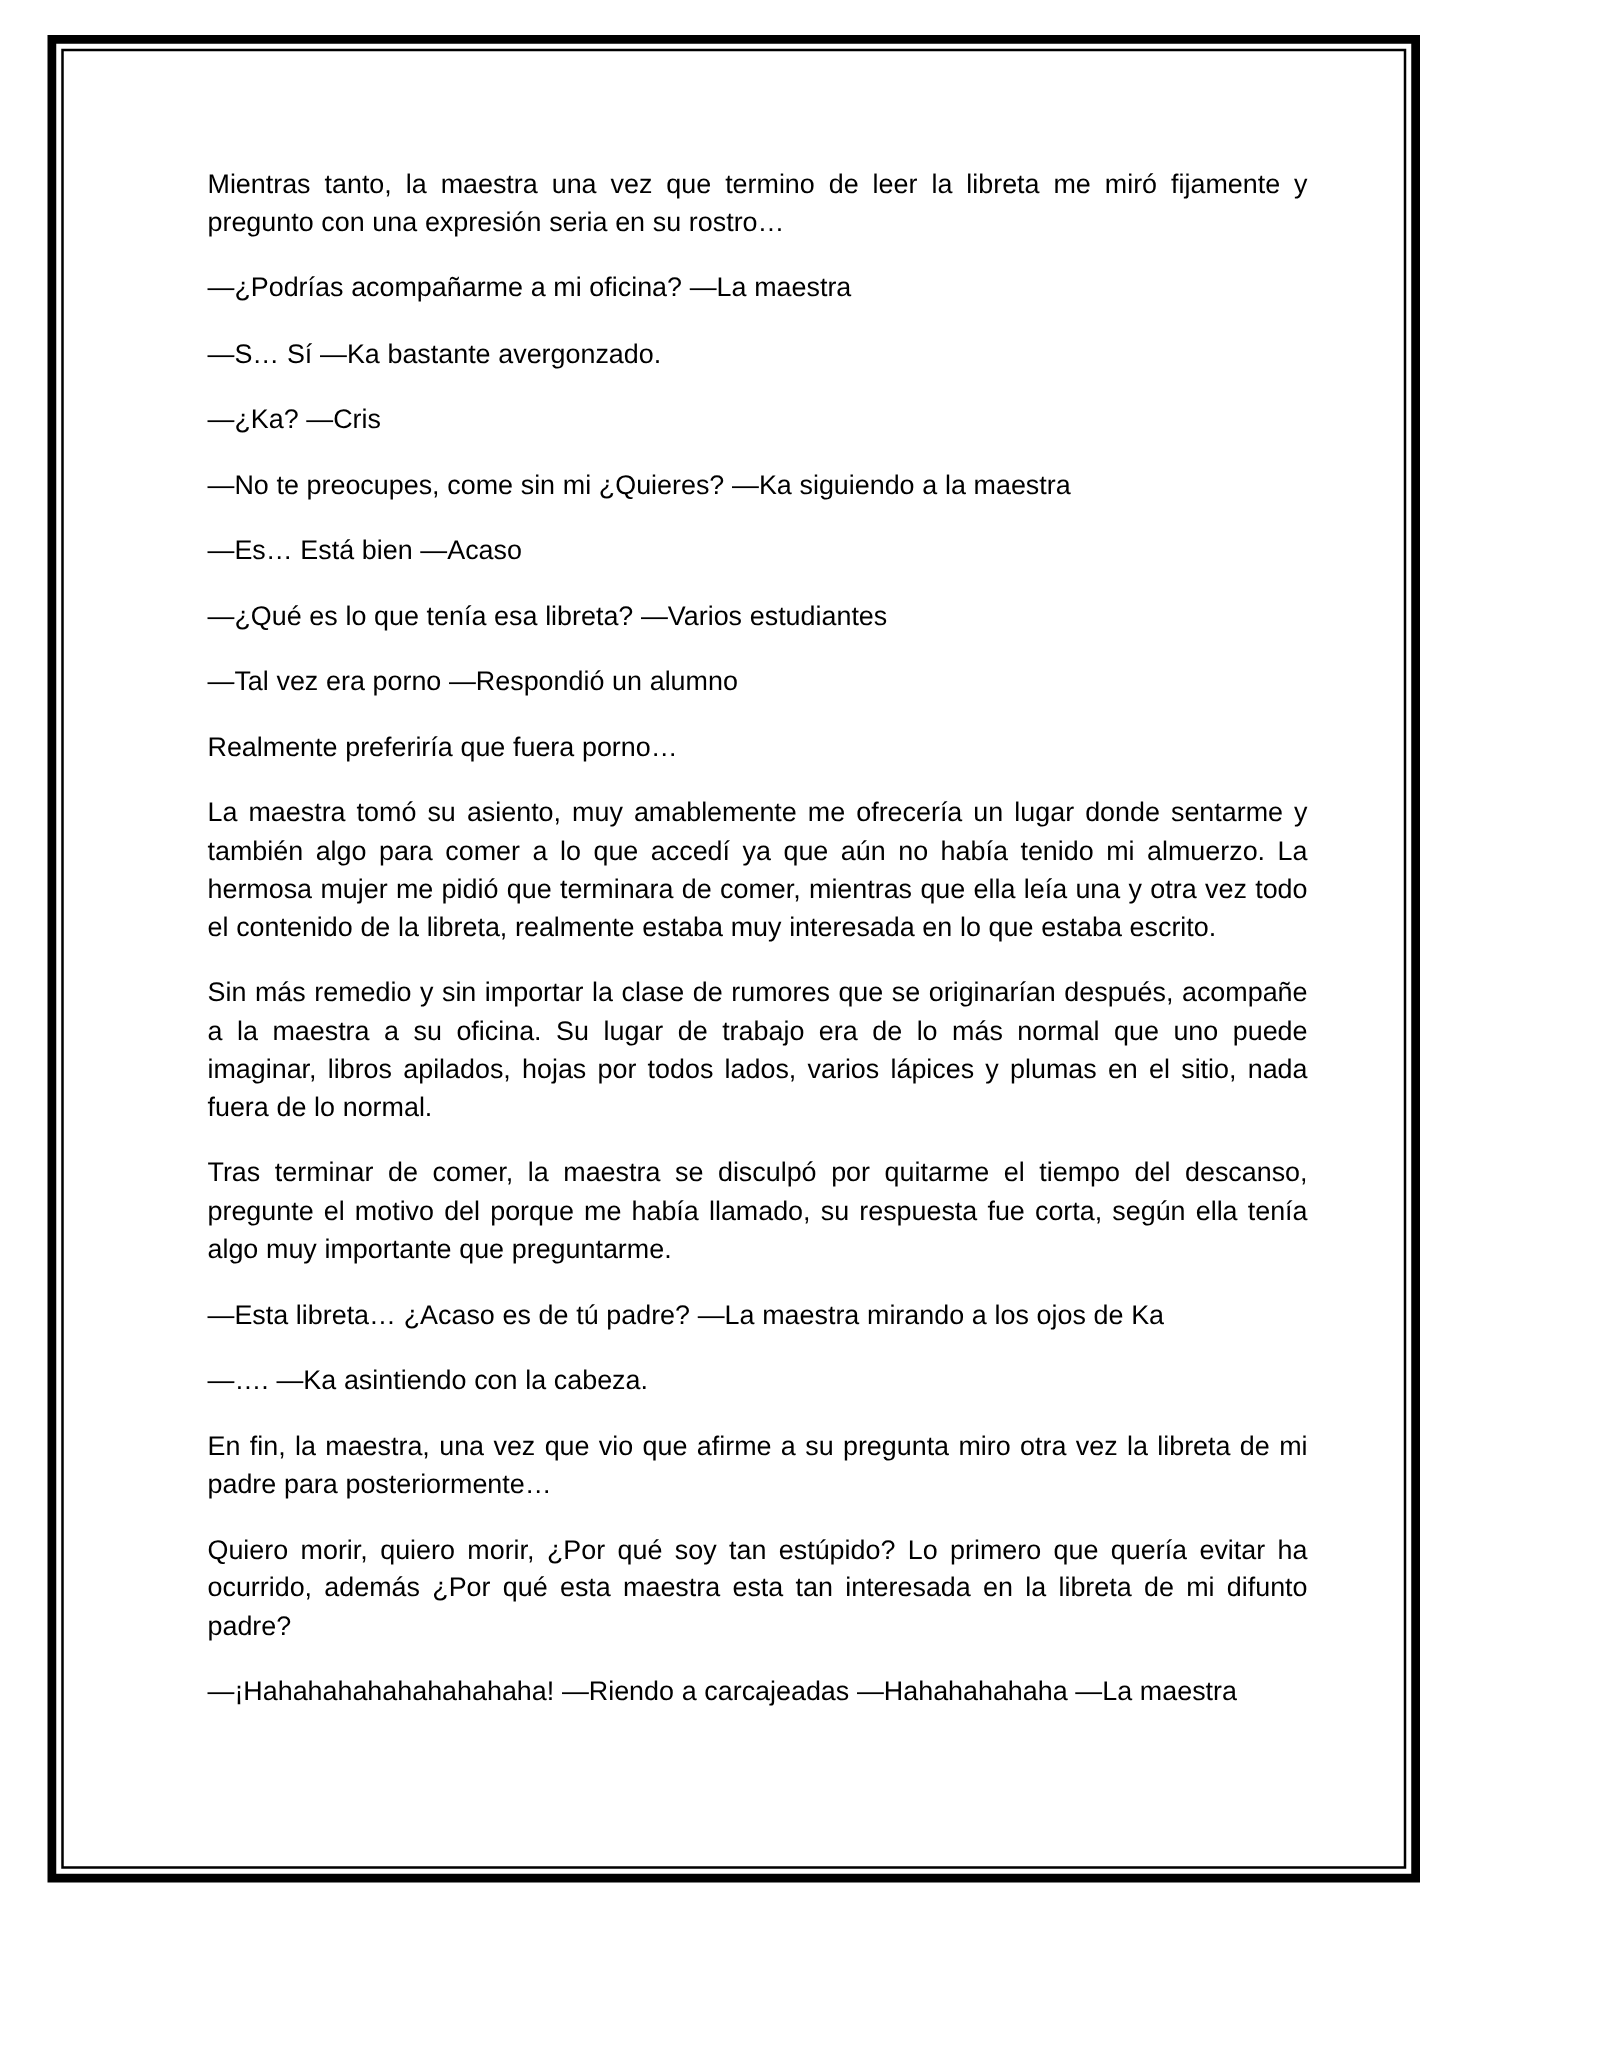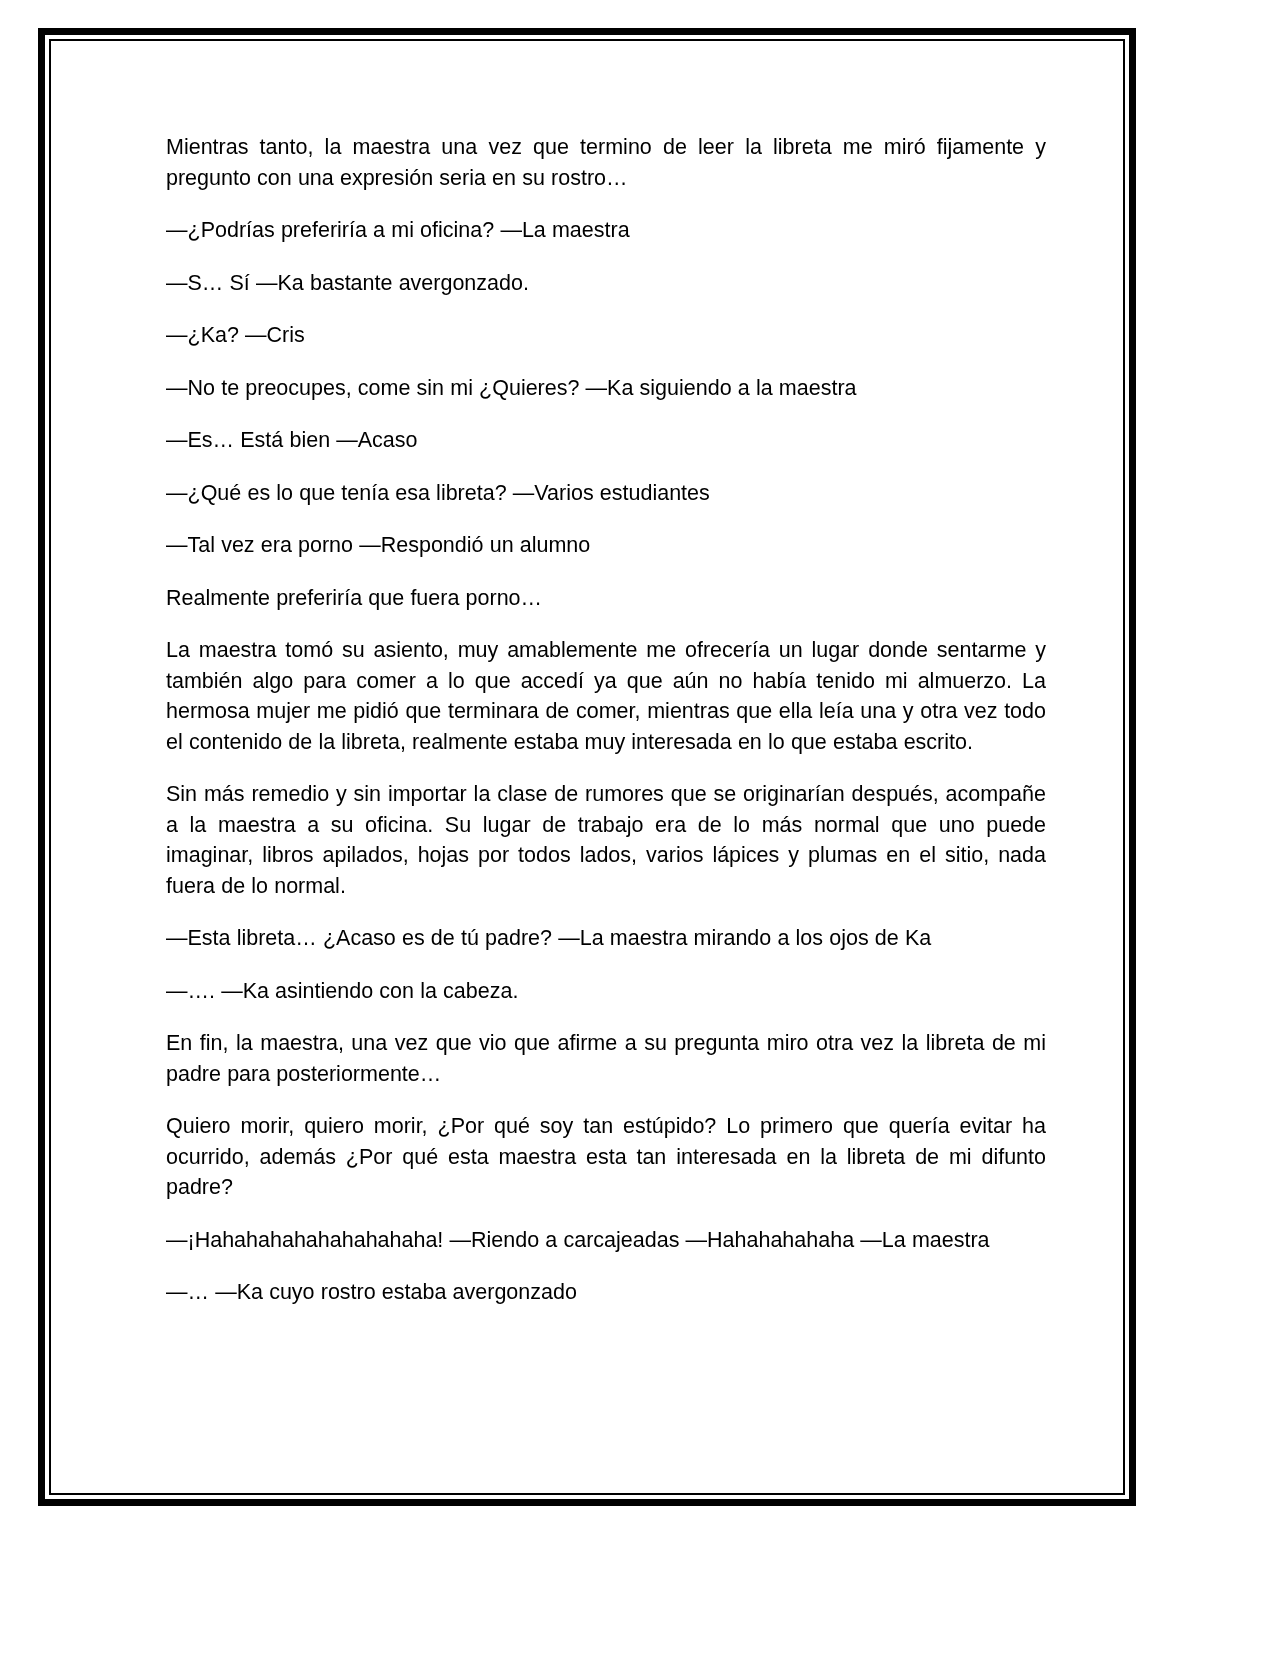--- a/index.html
+++ b/index.html
@@ -76,30 +76,30 @@
 </head>
 <body>
 
 <div class="page">
   <div class="page-frame-outer">
     <div class="page-frame-inner"></div>
   </div>
 
   <div class="content">
     <p class="para">Mientras tanto, la maestra una vez que termino de leer la libreta me miró fijamente y pregunto con una expresión seria en su rostro…</p>
-    <p class="para dialogue">—¿Podrías preferiría a mi oficina? —La maestra</p>
+    <p class="para dialogue">—¿Podrías acompañarme a mi oficina? —La maestra</p>
     <p class="para dialogue">—S… Sí —Ka bastante avergonzado.</p>
     <p class="para dialogue">—¿Ka? —Cris</p>
     <p class="para dialogue">—No te preocupes, come sin mi ¿Quieres? —Ka siguiendo a la maestra</p>
     <p class="para dialogue">—Es… Está bien —Acaso</p>
     <p class="para dialogue">—¿Qué es lo que tenía esa libreta? —Varios estudiantes</p>
     <p class="para dialogue">—Tal vez era porno —Respondió un alumno</p>
     <p class="para">Realmente preferiría que fuera porno…</p>
     <p class="para block">La maestra tomó su asiento, muy amablemente me ofrecería un lugar donde sentarme y también algo para comer a lo que accedí ya que aún no había tenido mi almuerzo. La hermosa mujer me pidió que terminara de comer, mientras que ella leía una y otra vez todo el contenido de la libreta, realmente estaba muy interesada en lo que estaba escrito.</p>
     <p class="para block">Sin más remedio y sin importar la clase de rumores que se originarían después, acompañe a la maestra a su oficina. Su lugar de trabajo era de lo más normal que uno puede imaginar, libros apilados, hojas por todos lados, varios lápices y plumas en el sitio, nada fuera de lo normal.</p>
+    <p class="para block">Tras terminar de comer, la maestra se disculpó por quitarme el tiempo del descanso, pregunte el motivo del porque me había llamado, su respuesta fue corta, según ella tenía algo muy importante que preguntarme.</p>
     <p class="para dialogue">—Esta libreta… ¿Acaso es de tú padre? —La maestra mirando a los ojos de Ka</p>
     <p class="para dialogue">—…. —Ka asintiendo con la cabeza.</p>
     <p class="para block">En fin, la maestra, una vez que vio que afirme a su pregunta miro otra vez la libreta de mi padre para posteriormente…</p>
     <p class="para block">Quiero morir, quiero morir, ¿Por qué soy tan estúpido? Lo primero que quería evitar ha ocurrido, además ¿Por qué esta maestra esta tan interesada en la libreta de mi difunto padre?</p>
     <p class="para block">—¡Hahahahahahahahahaha! —Riendo a carcajeadas —Hahahahahaha —La maestra</p>
-    <p class="para dialogue">—… —Ka cuyo rostro estaba avergonzado</p>
   </div>
 </div>
 
 </body></html>

